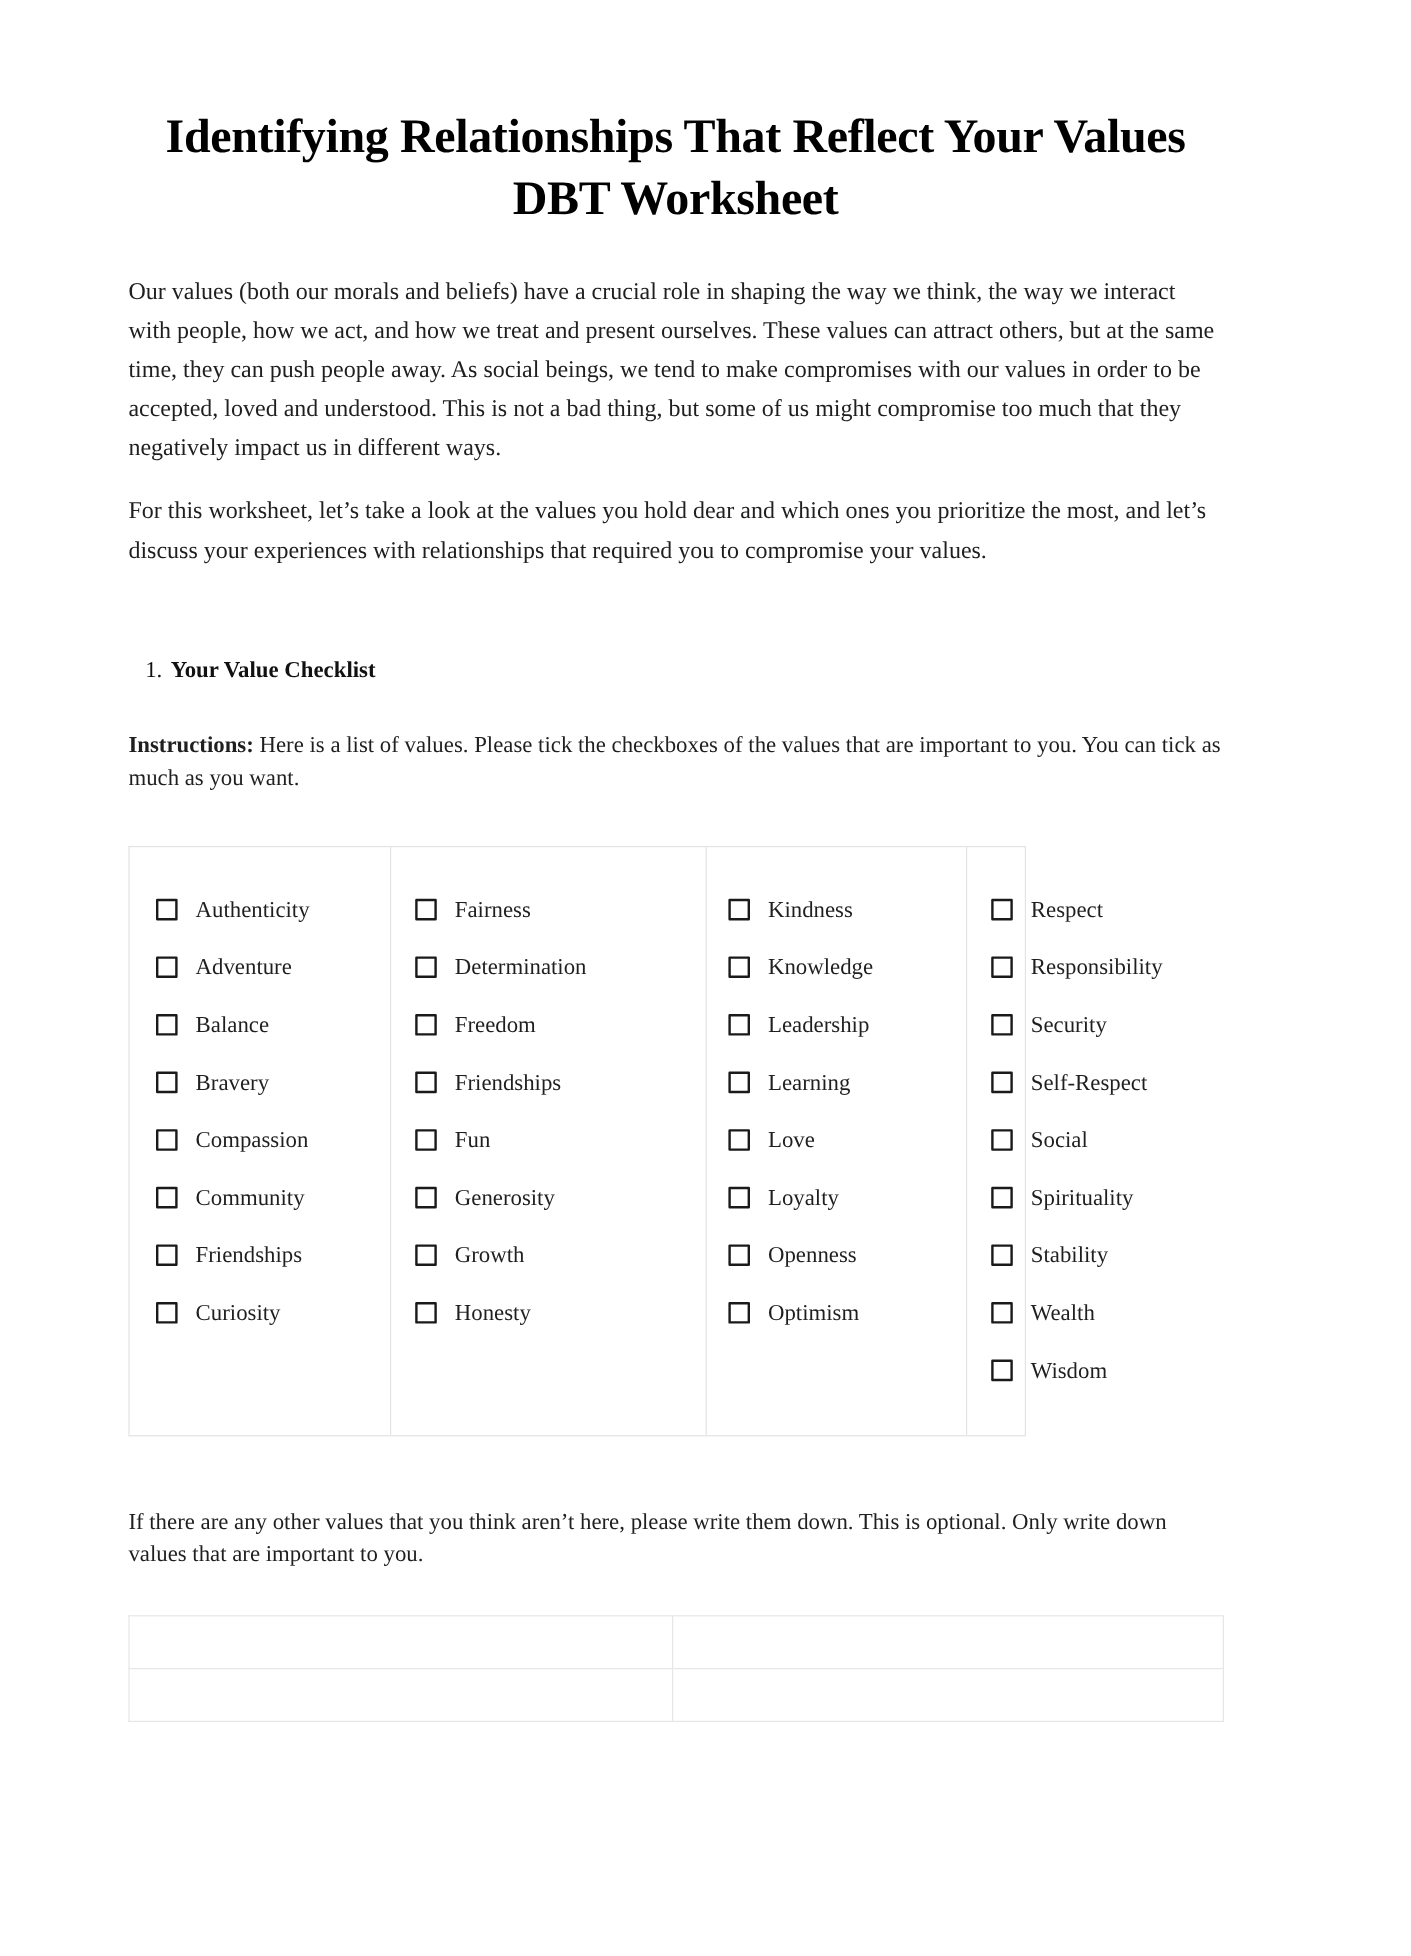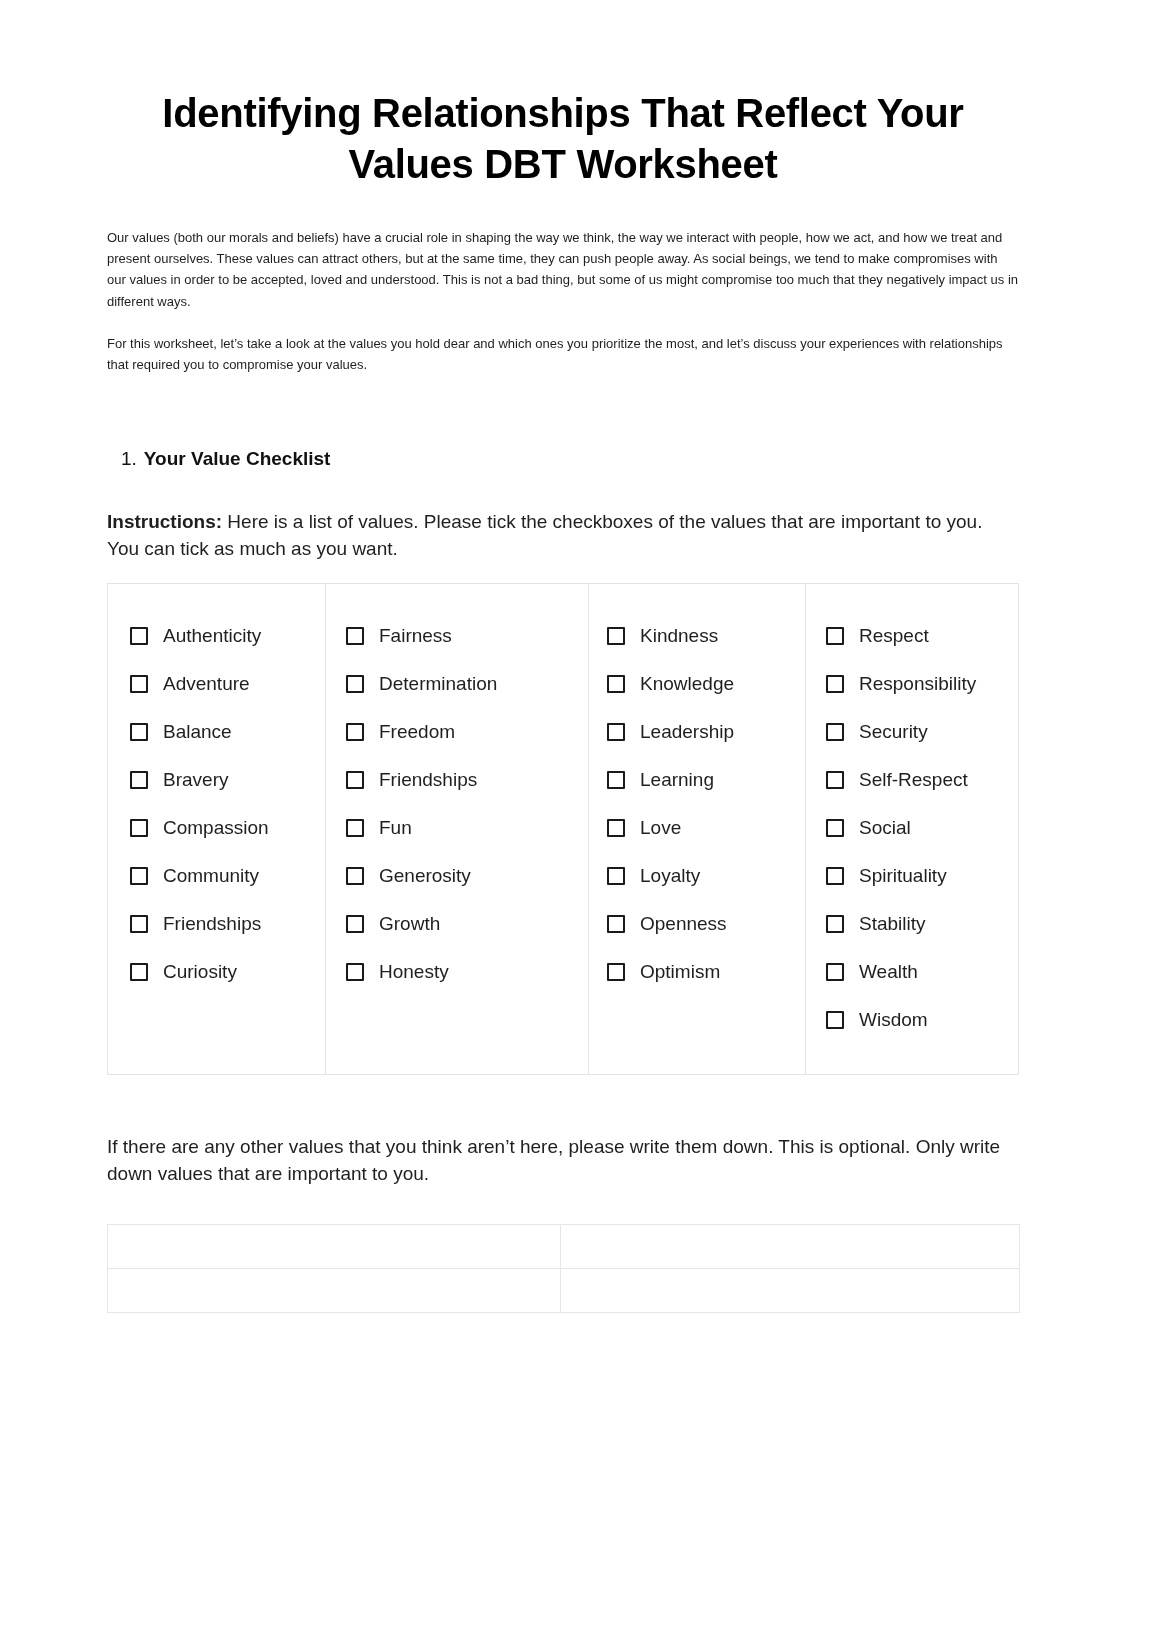--- a/index.html
+++ b/index.html
@@ -21,37 +21,38 @@
     width: 1176px;
     height: 1630px;
     background: #ffffff;
     padding: 0;
   }
   .content {
     position: absolute;
     left: 107px;
     top: 0;
     width: 912px;
+    font-family: Liberation Serif, serif;
   }
 
   
   .doc-title {
     margin: 0;
     padding-top: 88px;
     font-size: 40px;
     line-height: 1.28;
     font-weight: bold;
     text-align: center;
     letter-spacing: -0.3px;
     color: #000000;
   }
 
   
   .para {
-    font-size: 13px;
+    font-size: 20px;
     line-height: 1.62;
     color: #1f1f1f;
     margin: 0;
   }
   .para-1 { padding-top: 37px; }
   .para-2 { padding-top: 21px; }
 
   
   .section-heading {
     display: flex;
@@ -73,26 +74,26 @@
   .instructions {
     padding-top: 20px;
     font-size: 19px;
     line-height: 1.42;
     color: #1f1f1f;
   }
   .instructions b { font-weight: bold; }
 
   
   .checkbox-grid {
-    margin-top: 20px;
+    margin-top: 42px;
     display: grid;
     grid-template-columns: 218px 263px 217px 214px;
     border: 1px solid #e3e3e3;
     background: #ffffff;
-    width: 912px;
+    width: 748px;
   }
   .grid-col {
     border-right: 1px solid #e3e3e3;
     padding: 28px 0 30px 0;
     min-height: 468px;
   }
   .grid-col:last-child { border-right: none; }
 
   .check-item {
     display: flex;

